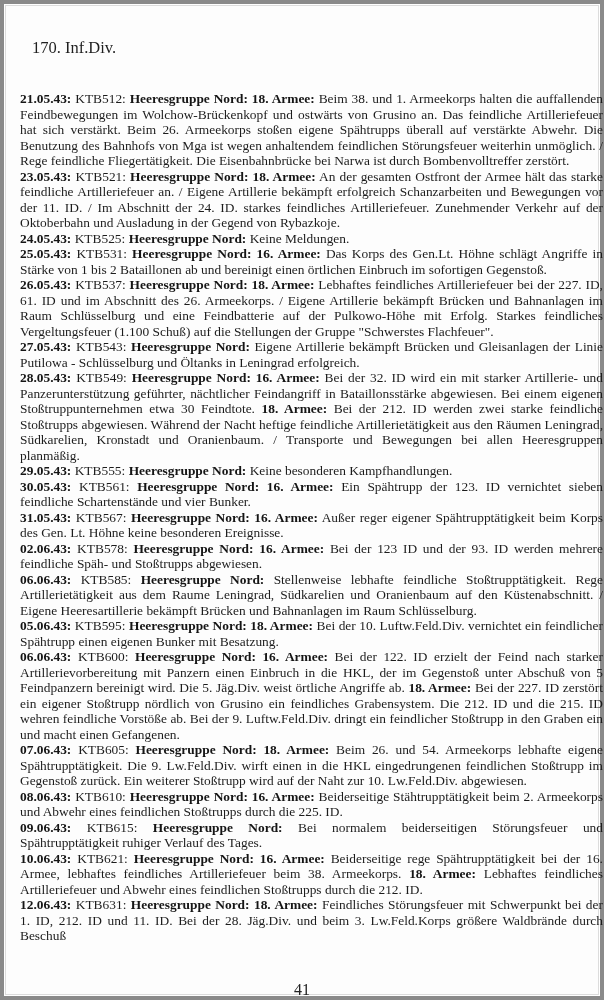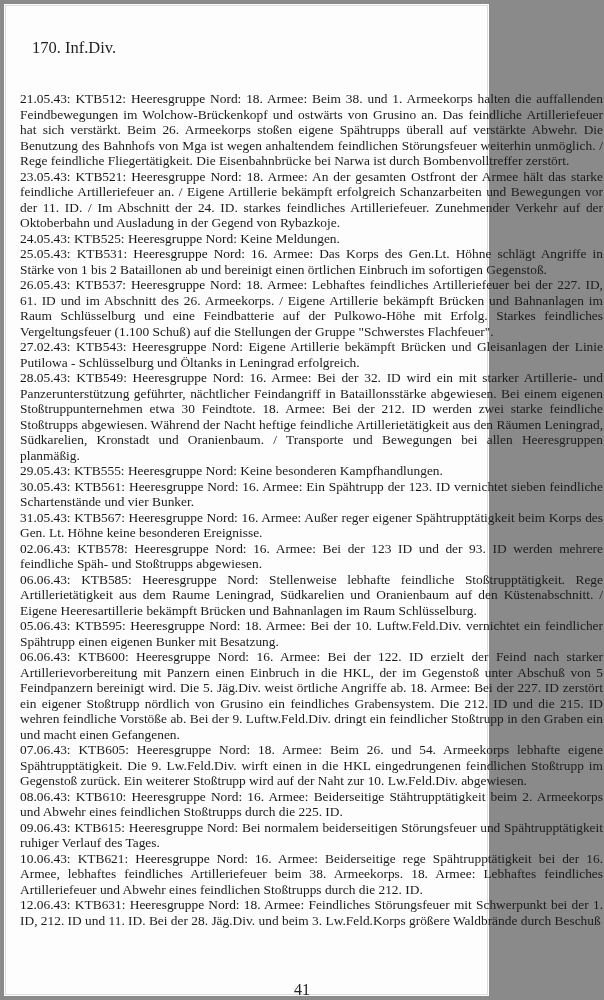--- a/index.html
+++ b/index.html
@@ -3,60 +3,60 @@
 <meta charset="utf-8">
 <style>
   html, body { margin: 0; padding: 0; }
   body {
     width: 604px; height: 1000px; overflow: hidden;
     background: #8a8a8a;
     font-family: "Liberation Serif", serif;
   }
   .frame {
     position: absolute; left: 4px; top: 4px;
-    width: 485px; height: 992px;
+    width: 596px; height: 992px;
     background: #fdfdfd;
     box-shadow: inset 0 0 0 1px #ffffff, inset 0 0 0 2px #dcdcdc;
     box-sizing: border-box;
   }
   .faint-header {
     position: absolute; left: 225px; top: 7px;
     width: 140px; height: 10px;
     color: #e2e2e2; font-size: 10px; letter-spacing: 1px;
     overflow: hidden; white-space: nowrap;
   }
   .division-title {
     position: absolute; left: 28px; top: 34px;
     font-size: 16.5px; color: #1f1f1f;
   }
   .entries {
     position: absolute; left: 16px; top: 87px; width: 583px;
     font-size: 13.4px; line-height: 15.5px; color: #1c1c1c;
     text-align: justify;
   }
   .entry { margin: 0; }
-  .entry b { font-weight: normal; color: #151515; }
+  .entry b { font-weight: bold; color: #151515; }
   .page-number {
     position: absolute; left: 0; right: 0; top: 981px;
     text-align: center; font-size: 16px; color: #222;
   }
 </style>
 </head>
 <body>
 
 <div class="frame">
   <div class="faint-header"></div>
   <div class="division-title">170. Inf.Div.</div>
   <div class="entries" id="entries">
       <p class="entry"><b>21.05.43:</b> <span>KTB512:</span> <b>Heeresgruppe Nord: 18. Armee:</b> <span>Beim 38.  und 1. Armeekorps halten die auffallenden Feindbewegungen im Wolchow-Brückenkopf und ostwärts von Grusino an. Das feindliche Artilleriefeuer hat sich verstärkt. Beim 26. Armeekorps stoßen eigene Spähtrupps überall auf verstärkte Abwehr. Die Benutzung des Bahnhofs von Mga ist wegen anhaltendem feindlichen Störungsfeuer weiterhin unmöglich. / Rege feindliche Fliegertätigkeit. Die Eisenbahnbrücke bei Narwa ist durch Bombenvolltreffer zerstört.</span></p>
       <p class="entry"><b>23.05.43:</b> <span>KTB521:</span> <b>Heeresgruppe Nord: 18. Armee:</b> <span>An der gesamten Ostfront der Armee hält das starke feindliche Artilleriefeuer an. / Eigene Artillerie bekämpft erfolgreich Schanzarbeiten und Bewegungen vor der 11. ID. / Im Abschnitt der 24. ID. starkes feindliches Artilleriefeuer. Zunehmender Verkehr auf der Oktoberbahn und Ausladung in der Gegend von Rybazkoje.</span></p>
       <p class="entry"><b>24.05.43:</b> <span>KTB525:</span> <b>Heeresgruppe Nord:</b> <span>Keine Meldungen.</span></p>
       <p class="entry"><b>25.05.43:</b> <span>KTB531:</span> <b>Heeresgruppe Nord: 16. Armee:</b> <span>Das Korps des Gen.Lt. Höhne schlägt Angriffe in Stärke von 1 bis 2 Bataillonen ab und bereinigt einen örtlichen Einbruch im sofortigen Gegenstoß.</span></p>
       <p class="entry"><b>26.05.43:</b> <span>KTB537:</span> <b>Heeresgruppe Nord: 18. Armee:</b> <span>Lebhaftes feindliches Artilleriefeuer bei der 227. ID, 61. ID und im Abschnitt des 26. Armeekorps. / Eigene Artillerie bekämpft Brücken und Bahnanlagen im Raum Schlüsselburg und eine Feindbatterie auf der Pulkowo-Höhe mit Erfolg. Starkes feindliches Vergeltungsfeuer (1.100 Schuß) auf die Stellungen der Gruppe "Schwerstes Flachfeuer".</span></p>
-      <p class="entry"><b>27.02.43:</b> <span>KTB543:</span> <b>Heeresgruppe Nord:</b> <span>Eigene Artillerie bekämpft Brücken und Gleisanlagen der Linie Putilowa - Schlüsselburg und Öltanks in Leningrad erfolgreich.</span></p>
+      <p class="entry"><b>27.05.43:</b> <span>KTB543:</span> <b>Heeresgruppe Nord:</b> <span>Eigene Artillerie bekämpft Brücken und Gleisanlagen der Linie Putilowa - Schlüsselburg und Öltanks in Leningrad erfolgreich.</span></p>
       <p class="entry"><b>28.05.43:</b> <span>KTB549:</span> <b>Heeresgruppe Nord: 16. Armee:</b> <span>Bei der 32. ID wird ein mit starker Artillerie- und Panzerunterstützung geführter, nächtlicher Feindangriff in Bataillonsstärke abgewiesen. Bei einem eigenen Stoßtruppunternehmen etwa 30 Feindtote.</span> <b>18. Armee:</b> <span>Bei der 212. ID werden zwei starke feindliche Stoßtrupps abgewiesen. Während der Nacht heftige feindliche Artillerietätigkeit aus den Räumen Leningrad, Südkarelien, Kronstadt und Oranienbaum. / Transporte und Bewegungen bei allen Heeresgruppen planmäßig.</span></p>
       <p class="entry"><b>29.05.43:</b> <span>KTB555:</span> <b>Heeresgruppe Nord:</b> <span>Keine besonderen Kampfhandlungen.</span></p>
       <p class="entry"><b>30.05.43:</b> <span>KTB561:</span> <b>Heeresgruppe Nord: 16. Armee:</b> <span>Ein Spähtrupp der 123. ID vernichtet sieben feindliche Schartenstände und vier Bunker.</span></p>
       <p class="entry"><b>31.05.43:</b> <span>KTB567:</span> <b>Heeresgruppe Nord: 16. Armee:</b> <span>Außer reger eigener Spähtrupptätigkeit beim Korps des Gen. Lt. Höhne keine besonderen Ereignisse.</span></p>
       <p class="entry"><b>02.06.43:</b> <span>KTB578:</span> <b>Heeresgruppe Nord: 16. Armee:</b> <span>Bei der 123 ID und der 93. ID werden mehrere feindliche Späh- und Stoßtrupps abgewiesen.</span></p>
       <p class="entry"><b>06.06.43:</b> <span>KTB585:</span> <b>Heeresgruppe Nord:</b> <span>Stellenweise lebhafte feindliche Stoßtrupptätigkeit. Rege Artillerietätigkeit aus dem Raume Leningrad, Südkarelien und Oranienbaum auf den Küstenabschnitt. / Eigene Heeresartillerie bekämpft Brücken und Bahnanlagen im Raum Schlüsselburg.</span></p>
       <p class="entry"><b>05.06.43:</b> <span>KTB595:</span> <b>Heeresgruppe Nord: 18. Armee:</b> <span>Bei der 10. Luftw.Feld.Div. vernichtet ein feindlicher Spähtrupp einen eigenen Bunker mit Besatzung.</span></p>
       <p class="entry"><b>06.06.43:</b> <span>KTB600:</span> <b>Heeresgruppe Nord: 16. Armee:</b> <span>Bei der 122. ID erzielt der Feind nach starker Artillerievorbereitung mit Panzern einen Einbruch in die HKL, der im Gegenstoß unter Abschuß von 5 Feindpanzern bereinigt wird. Die 5. Jäg.Div. weist örtliche Angriffe ab.</span> <b>18. Armee:</b> <span>Bei der 227. ID zerstört ein eigener Stoßtrupp nördlich von Grusino ein feindliches Grabensystem. Die 212. ID und die 215. ID wehren feindliche Vorstöße ab. Bei der 9. Luftw.Feld.Div. dringt ein feindlicher Stoßtrupp in den Graben ein und macht einen Gefangenen.</span></p>
       <p class="entry"><b>07.06.43:</b> <span>KTB605:</span> <b>Heeresgruppe Nord: 18. Armee:</b> <span>Beim 26. und 54. Armeekorps lebhafte eigene Spähtrupptätigkeit. Die 9. Lw.Feld.Div. wirft einen in die HKL eingedrungenen feindlichen Stoßtrupp im Gegenstoß zurück. Ein weiterer Stoßtrupp wird auf der Naht zur 10. Lw.Feld.Div. abgewiesen.</span></p>
       <p class="entry"><b>08.06.43:</b> <span>KTB610:</span> <b>Heeresgruppe Nord: 16. Armee:</b> <span>Beiderseitige Stähtrupptätigkeit beim 2. Armeekorps und Abwehr eines feindlichen Stoßtrupps durch die 225. ID.</span></p>

